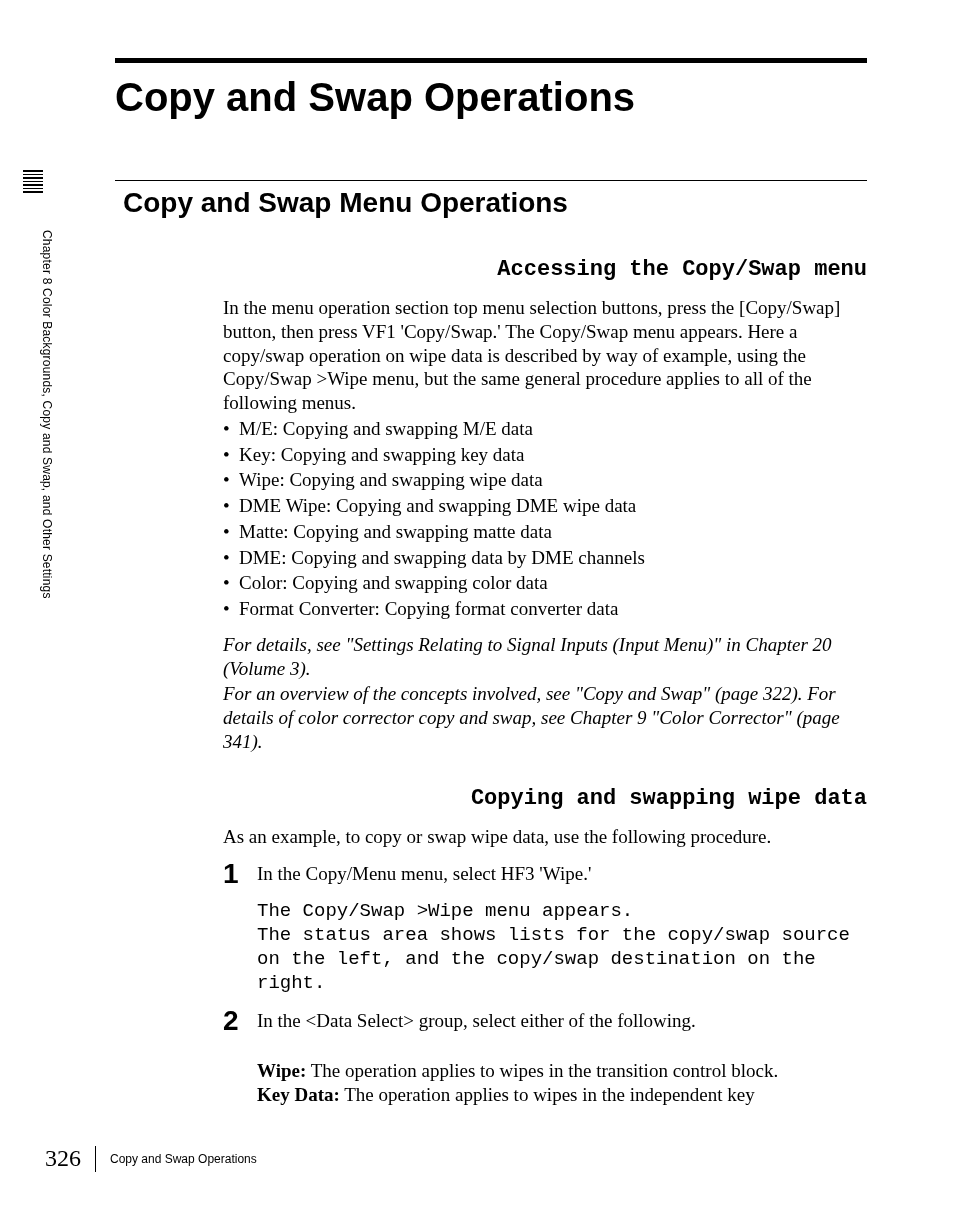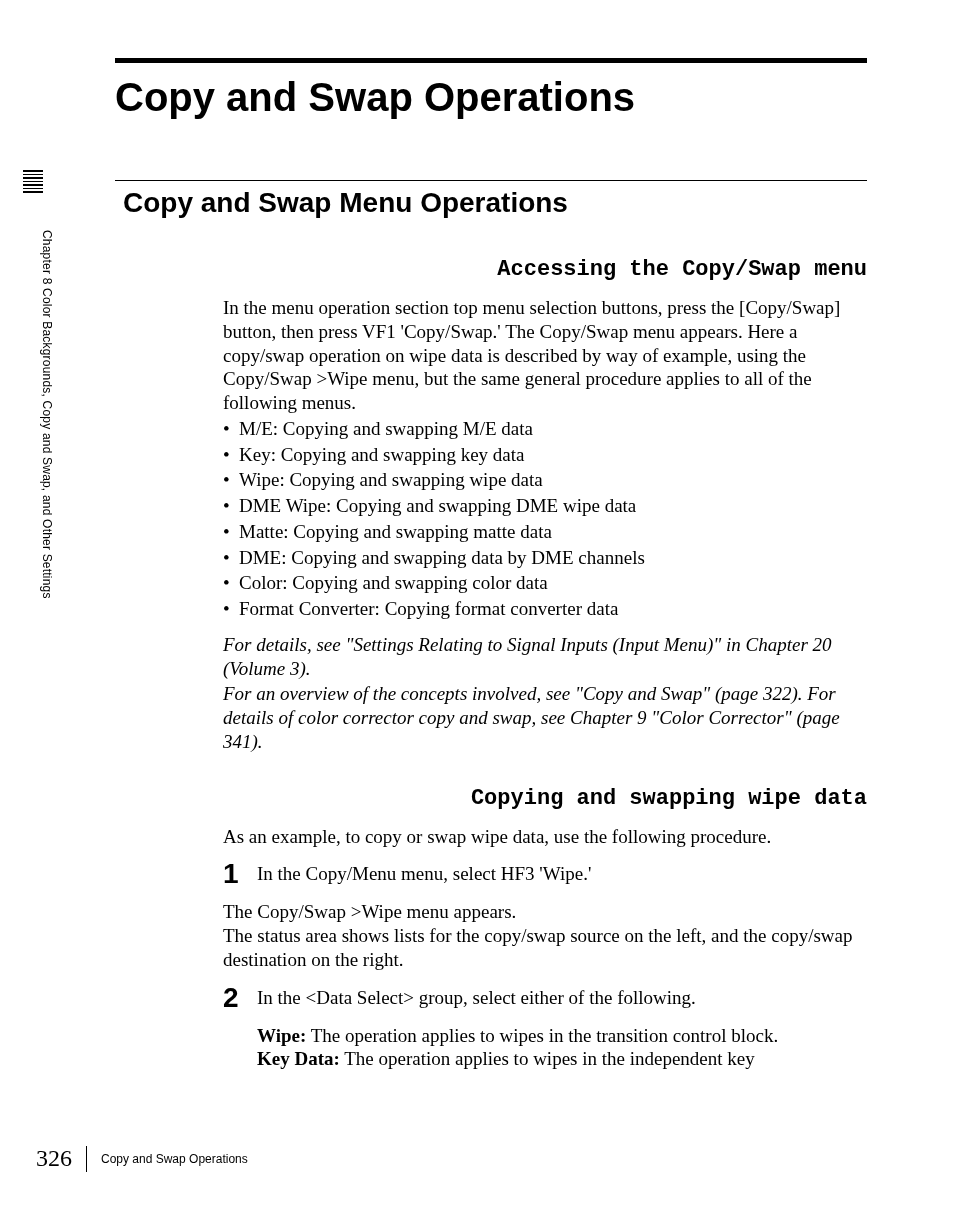--- a/index.html
+++ b/index.html
@@ -90,23 +90,25 @@
     margin-top: -2px;
   }
   .step-body {
     font-size: 19px;
     line-height: 1.25;
     flex: 1;
   }
   .step-body p { margin: 0 0 2px 0; }
   .step-sub {
     margin-top: 12px;
+    margin-left: 34px;
+    font-family: Liberation Mono, monospace;
   }
   .step-def {
-    margin-top: 12px;
+    margin-top: 24px;
     margin-left: 34px;
     font-size: 19px;
     line-height: 1.25;
   }
   .step-def .def-line { margin: 0; }
   .step-def .def-cont { margin: 0 0 0 38px; }
   .tab-marker {
     position: absolute;
     left: 23px;
     top: 170px;
@@ -124,21 +126,21 @@
     top: 230px;
     font-family: Arial, Helvetica, sans-serif;
     font-size: 12px;
     writing-mode: vertical-rl;
     text-orientation: mixed;
     letter-spacing: 0.2px;
     white-space: nowrap;
   }
   .footer {
     position: absolute;
-    left: 36px;
+    left: 45px;
     bottom: 40px;
     display: flex;
     align-items: center;
     gap: 14px;
   }
   .footer .pnum {
     font-family: "Times New Roman", serif;
     font-size: 24px;
   }
   .footer .divider {

